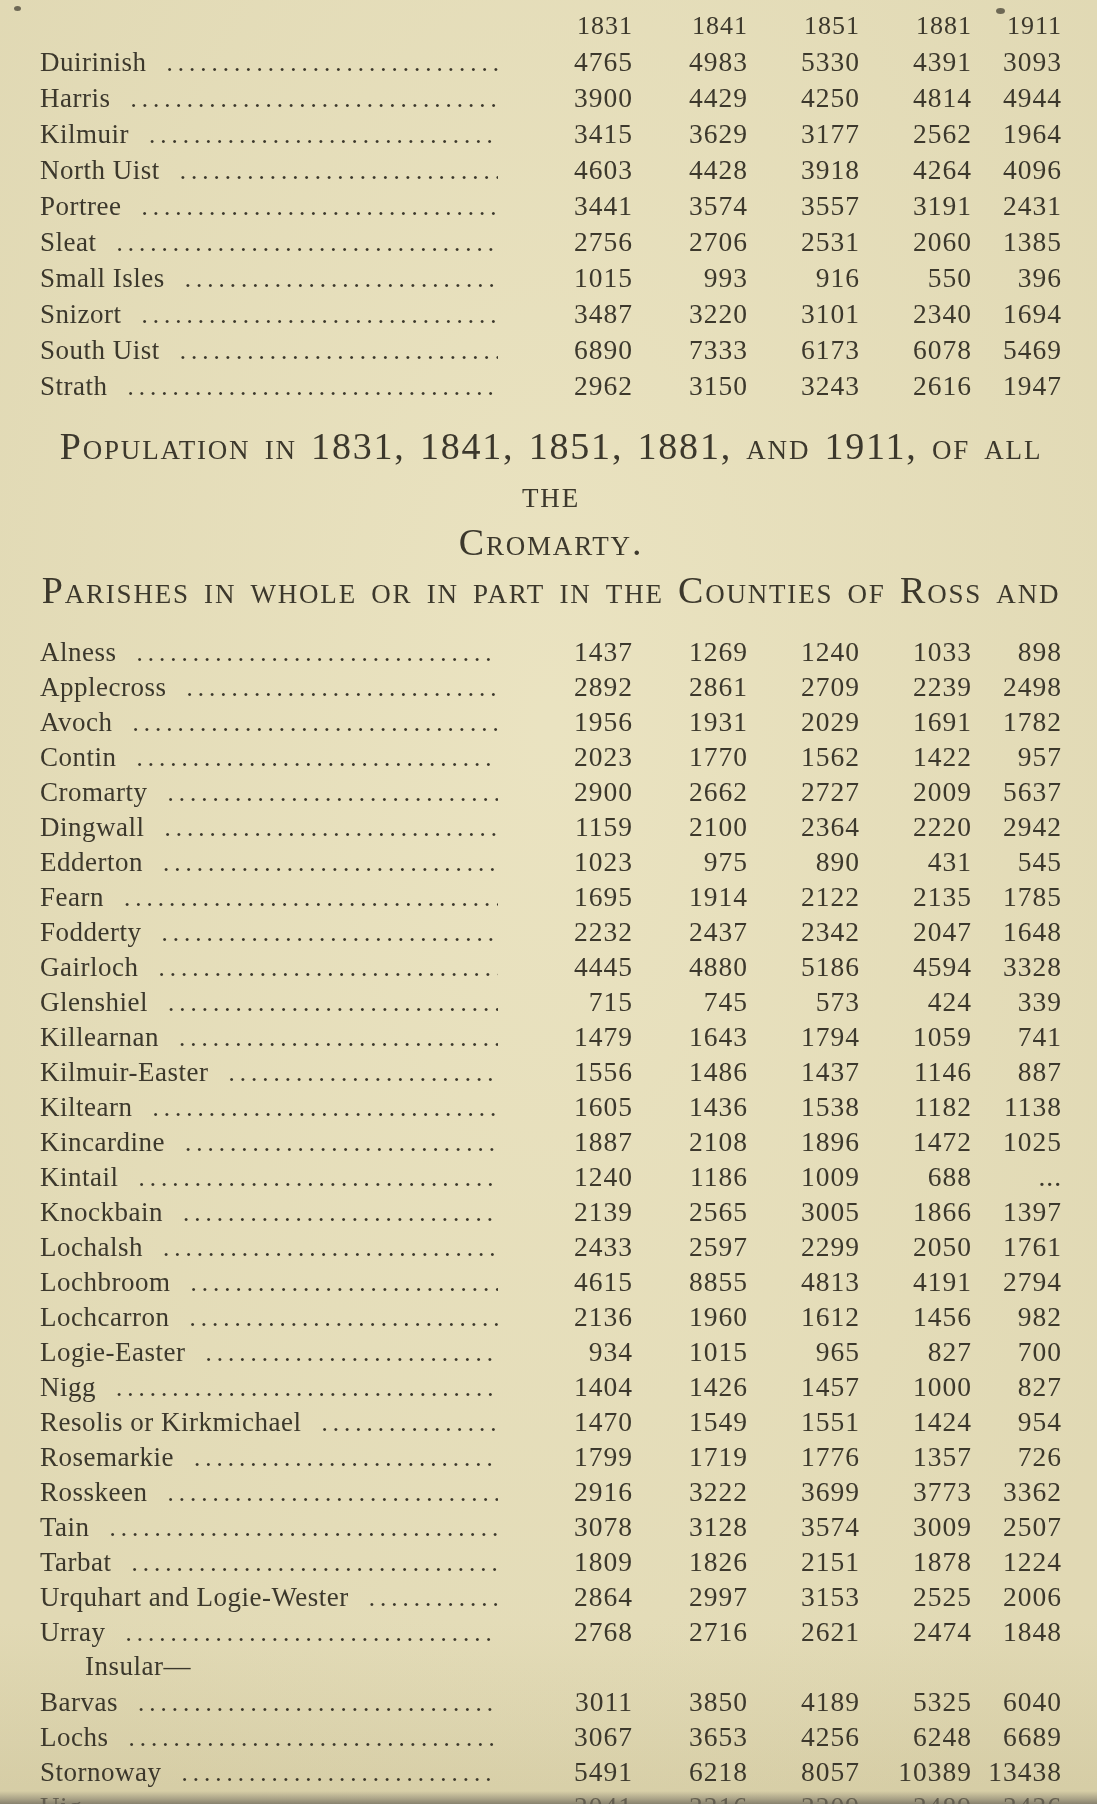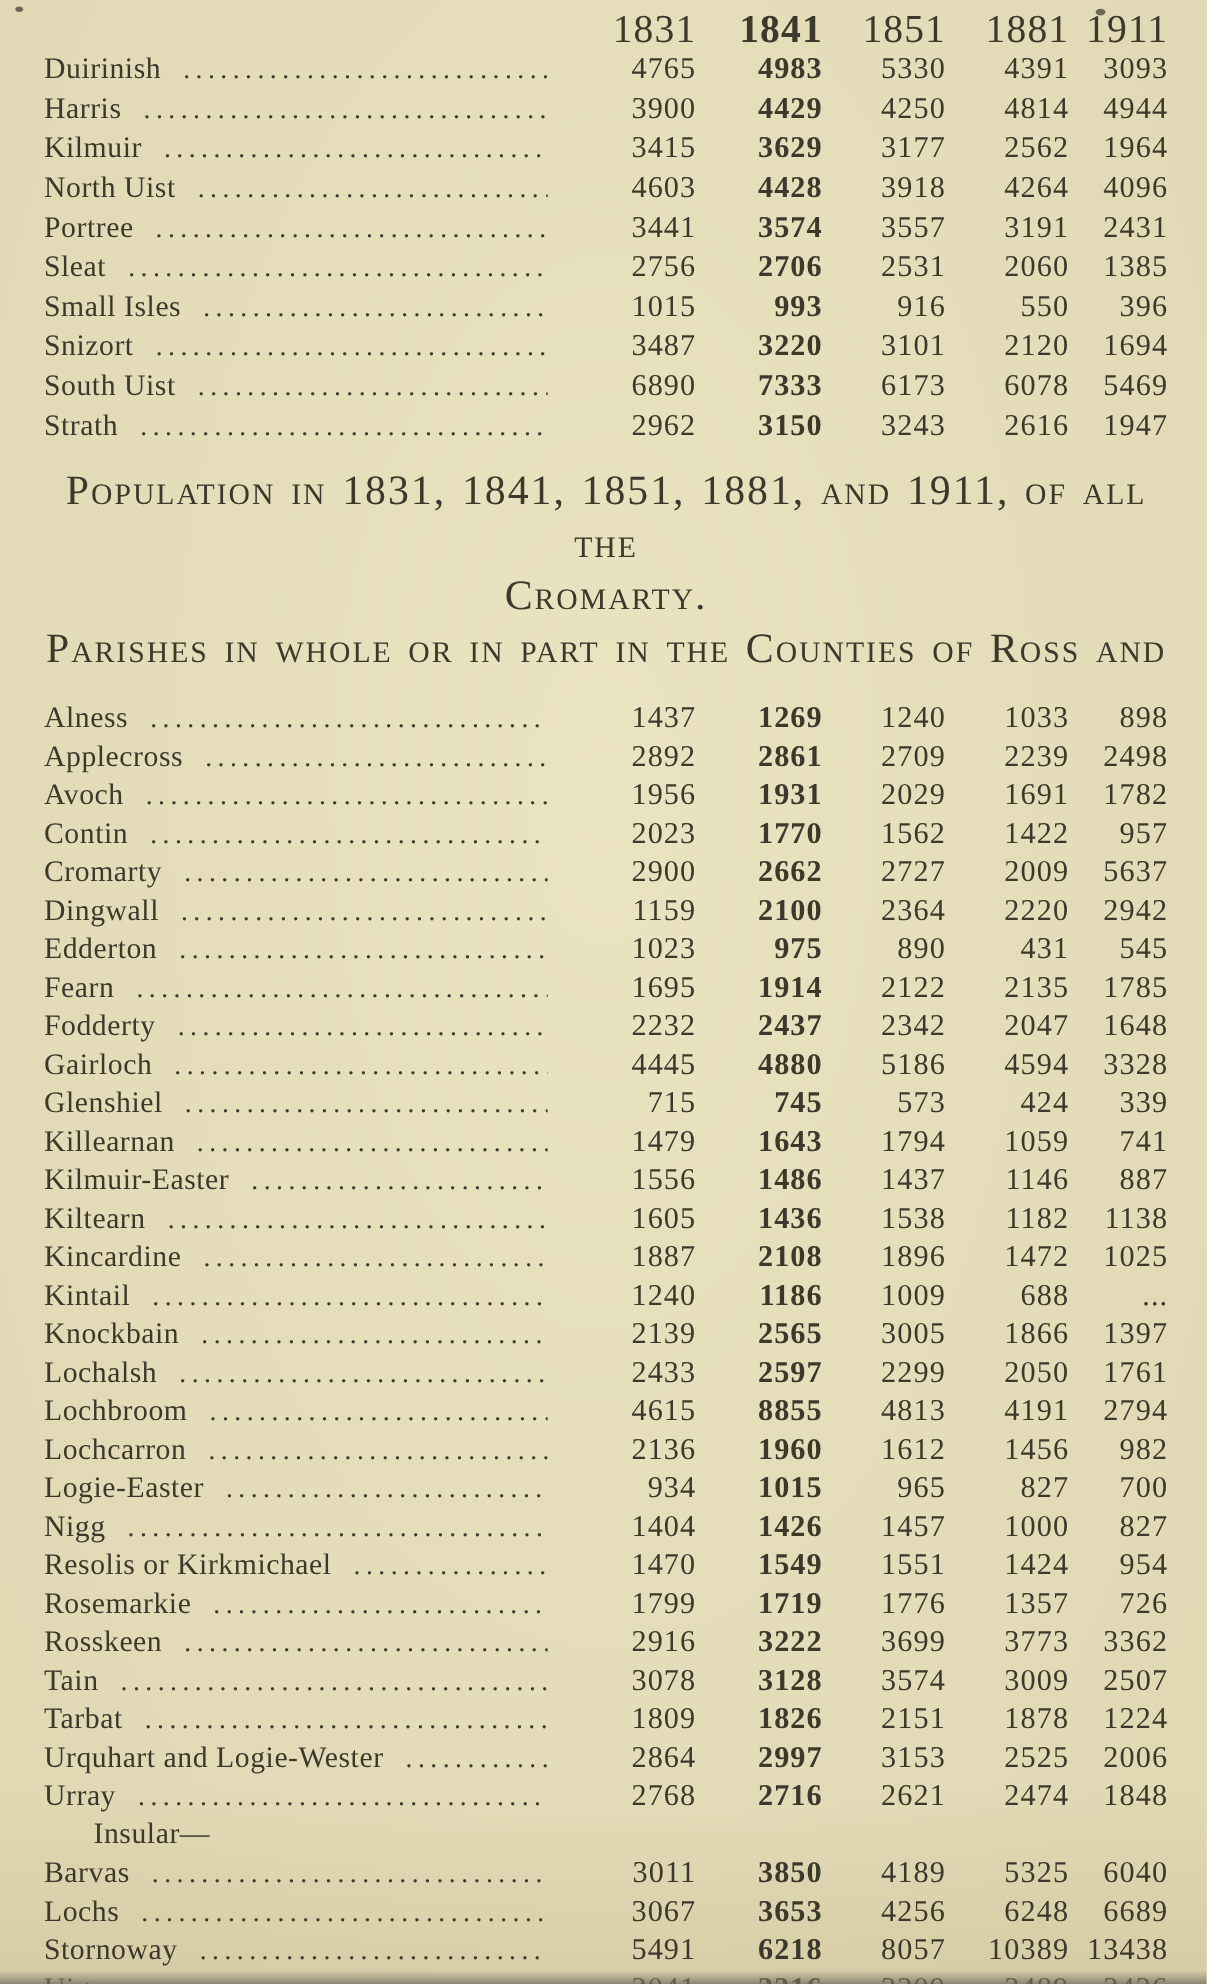--- a/index.html
+++ b/index.html
@@ -59,34 +59,34 @@
     content:"..........................................................................................";
     letter-spacing:5px;
     font-size:25px;
   }
   .num{
     text-align:right;
     font-size:27.5px;
     letter-spacing:1px;
   }
   .trow > .num:nth-child(2){flex:0 0 135px;}
-  .trow > .num:nth-child(3){flex:0 0 115px;font-weight:bold;}
+  .trow > .num:nth-child(3){flex:0 0 115px;}
   .trow > .num:nth-child(4){flex:0 0 112px;}
   .trow > .num:nth-child(5){flex:0 0 112px;}
   .trow > .num:nth-child(6){flex:0 0 90px;}
   .subheading .pname{
     padding-left:45px;
     letter-spacing:0.5px;
   }
   
   .year-header{
     font-weight:bold;
     font-size:26px;
   }
-  .year-header .num{font-size:36px;font-weight:normal;}
+  .year-header .num{font-size:26px;font-weight:normal;}
   
   .caption{
     margin:18px 0 20px 0;
     text-align:center;
     font-variant:small-caps;
     font-size:38px;
     line-height:48px;
     letter-spacing:1.8px;
     word-spacing:3px;
   }
@@ -194,21 +194,21 @@
           <span class="num">396</span>
         </div>
         <div class="trow">
           <span class="namewrap">
             <span class="pname">Snizort</span>
             <span class="leader"></span>
           </span>
           <span class="num">3487</span>
           <span class="num">3220</span>
           <span class="num">3101</span>
-          <span class="num">2120</span>
+          <span class="num">2340</span>
           <span class="num">1694</span>
         </div>
         <div class="trow">
           <span class="namewrap">
             <span class="pname">South Uist</span>
             <span class="leader"></span>
           </span>
           <span class="num">6890</span>
           <span class="num">7333</span>
           <span class="num">6173</span>

